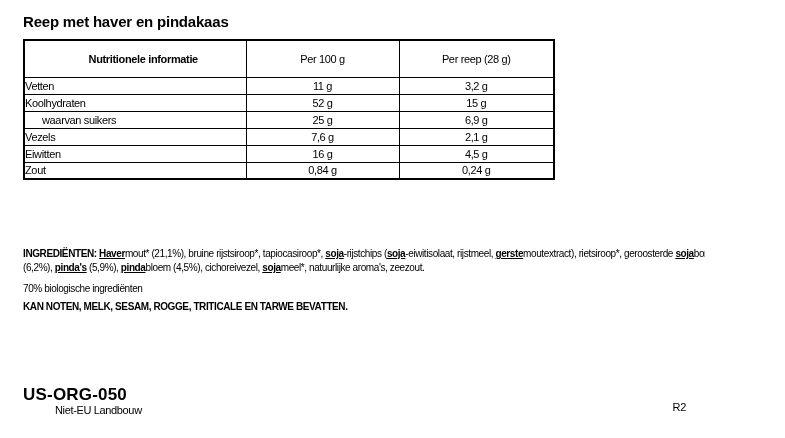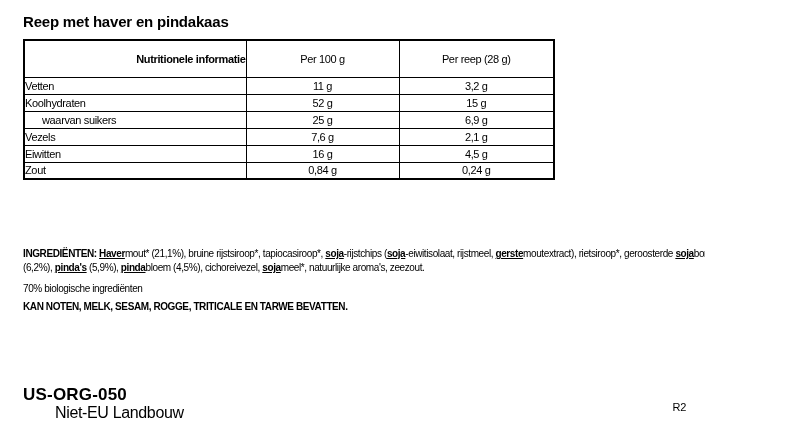--- a/index.html
+++ b/index.html
@@ -45,21 +45,21 @@
     overflow: hidden;
     white-space: nowrap;
   }
   table.nutrition thead th {
     height: 37px;
     font-weight: normal;
     text-align: center;
     vertical-align: middle;
   }
   table.nutrition thead th.col-label {
-    text-align: right;
+    text-align: center;
     padding-left: 16px;
     font-weight: bold;
   }
   table.nutrition tbody td {
     height: 17px;
     vertical-align: middle;
   }
   td.lbl { text-align: left; padding-left: 9px; }
   td.lbl.indent { padding-left: 17px; }
   td.val { text-align: center; }
@@ -94,21 +94,21 @@
     top: 385px;
     font-size: 17px;
     font-weight: bold;
     letter-spacing: 0.2px;
     white-space: nowrap;
   }
   .origin {
     position: absolute;
     left: 23px;
     top: 404px;
-    font-size: 16px;
+    font-size: 11px;
     letter-spacing: -0.35px;
     white-space: nowrap;
     padding-left: 32px;
   }
   .revision {
     position: absolute;
     right: 19px;
     top: 401px;
     font-size: 11px;
     letter-spacing: -0.3px;

